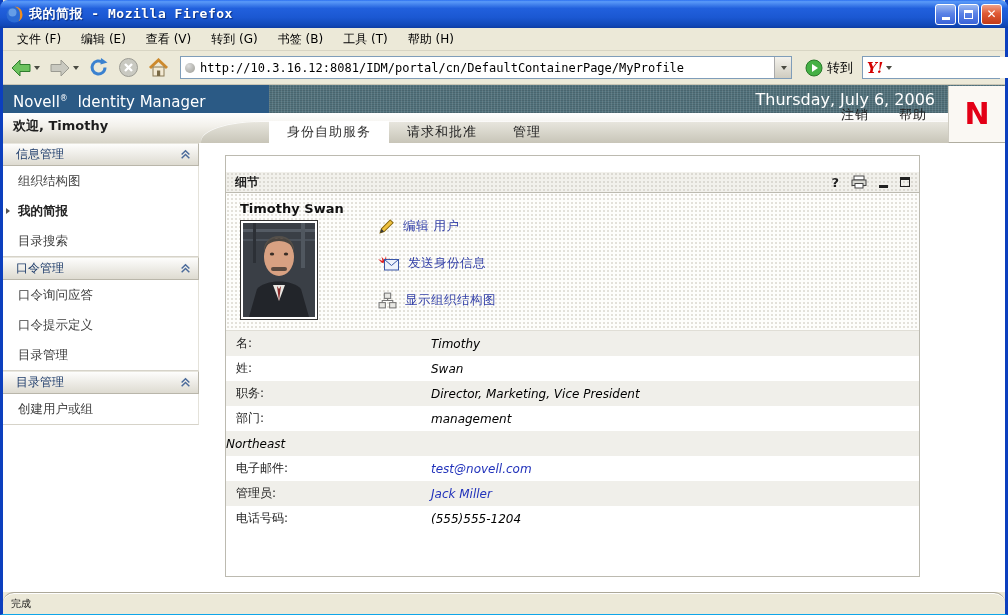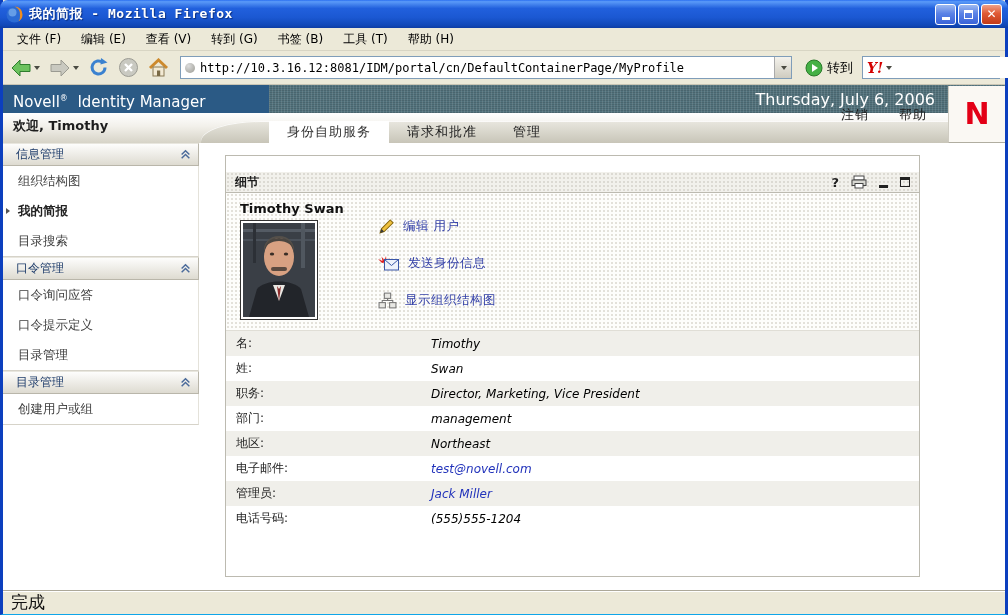--- a/index.html
+++ b/index.html
@@ -115,21 +115,21 @@
   .details-table { width:100%; }
   .drow { display:flex; height:25px; align-items:center; }
   .drow:nth-child(odd) { background:#f0efea; }
   .dlabel { width:205px; flex:0 0 205px; padding-left:10px; color:#222; }
   .dvalue { color:#000;font-style:italic; }
   .dvalue.link { color:#2233bb; cursor:pointer; }
   .panel-foot { height:45px; background:#fff; }
 
   
   .statusbar { flex:0 0 22px; background:#ece9d8; border-top:1px solid #aca899;
-    box-shadow:inset 0 1px 0 #fff; display:flex; align-items:center; padding-left:8px; font-size:17px; color:#111; }
+    box-shadow:inset 0 1px 0 #fff; display:flex; align-items:center; padding-left:8px; font-size:10px; color:#111;border-radius:11px; }
 
   svg { display:block; }
 </style>
 </head>
 <body>
 
 <div class="window">
 
   <div class="titlebar">
     <span class="ff-icon">
@@ -368,21 +368,20 @@
             </div>
           <div class="drow">
               <div class="dlabel">职务:</div>
               <div class="dvalue">Director, Marketing, Vice President</div>
             </div>
           <div class="drow">
               <div class="dlabel">部门:</div>
               <div class="dvalue">management</div>
             </div>
           <div class="drow">
-              <div class="dlabel">地区:</div>
               <div class="dvalue">Northeast</div>
             </div>
           <div class="drow">
               <div class="dlabel">电子邮件:</div>
               <div class="dvalue link">test@novell.com</div>
             </div>
           <div class="drow">
               <div class="dlabel">管理员:</div>
               <div class="dvalue link">Jack Miller</div>
             </div>

